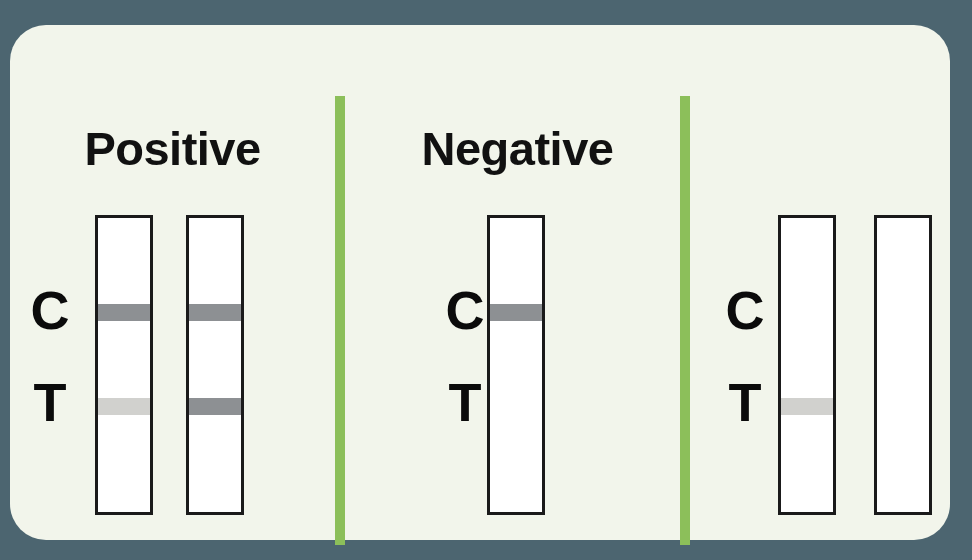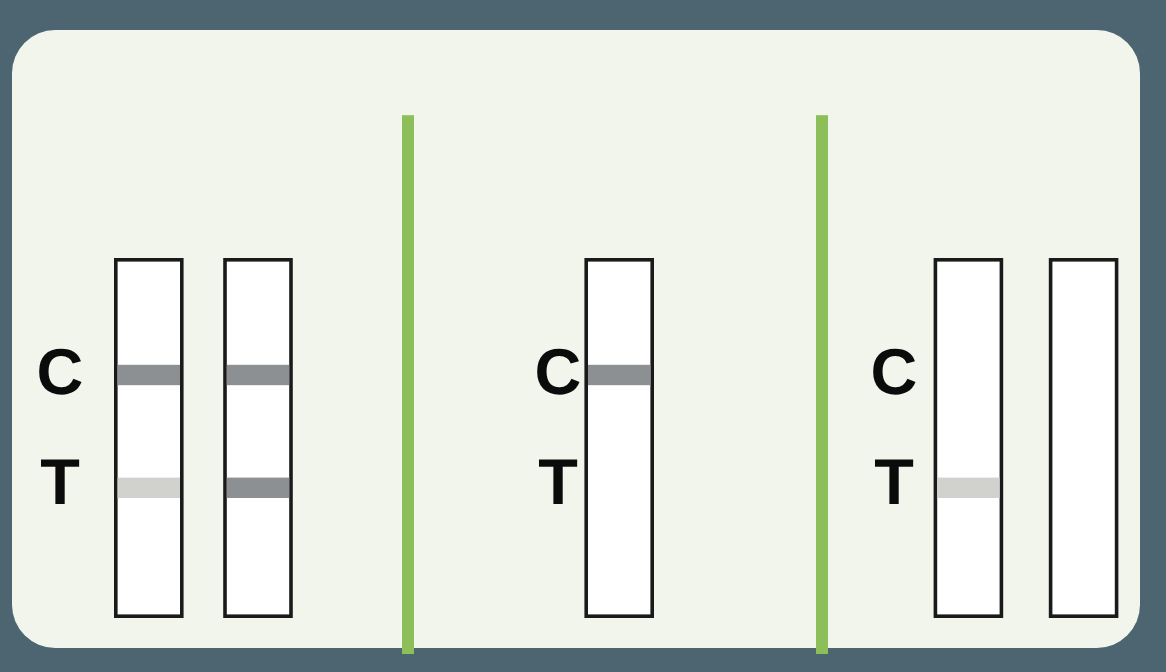--- a/index.html
+++ b/index.html
@@ -85,40 +85,42 @@
   .band-c { top: 86px; }
   .band-t { top: 180px; }
 </style>
 </head>
 <body>
 
 <div id="stage">
   <div id="card">
 
     <div class="panel" style="left:0px; width:325px;">
+      <div class="panel-title">Positive</div>
 
       <div class="ct-labels" style="left:10px; top:0;">
         <div class="ct-label ct-c">C</div>
         <div class="ct-label ct-t">T</div>
       </div>
 
       <div class="strip" style="left:85px;">
         <div class="band band-c band-strong"></div>
         <div class="band band-t band-faint"></div>
       </div>
 
       <div class="strip" style="left:176px;">
         <div class="band band-c band-strong"></div>
         <div class="band band-t band-strong"></div>
       </div>
     </div>
 
     <div class="divider" style="left:325px;"></div>
 
     <div class="panel" style="left:345px; width:325px;">
+      <div class="panel-title">Negative</div>
 
       <div class="ct-labels" style="left:80px; top:0;">
         <div class="ct-label ct-c">C</div>
         <div class="ct-label ct-t">T</div>
       </div>
 
       <div class="strip" style="left:132px;">
         <div class="band band-c band-strong"></div>
       </div>
     </div>

